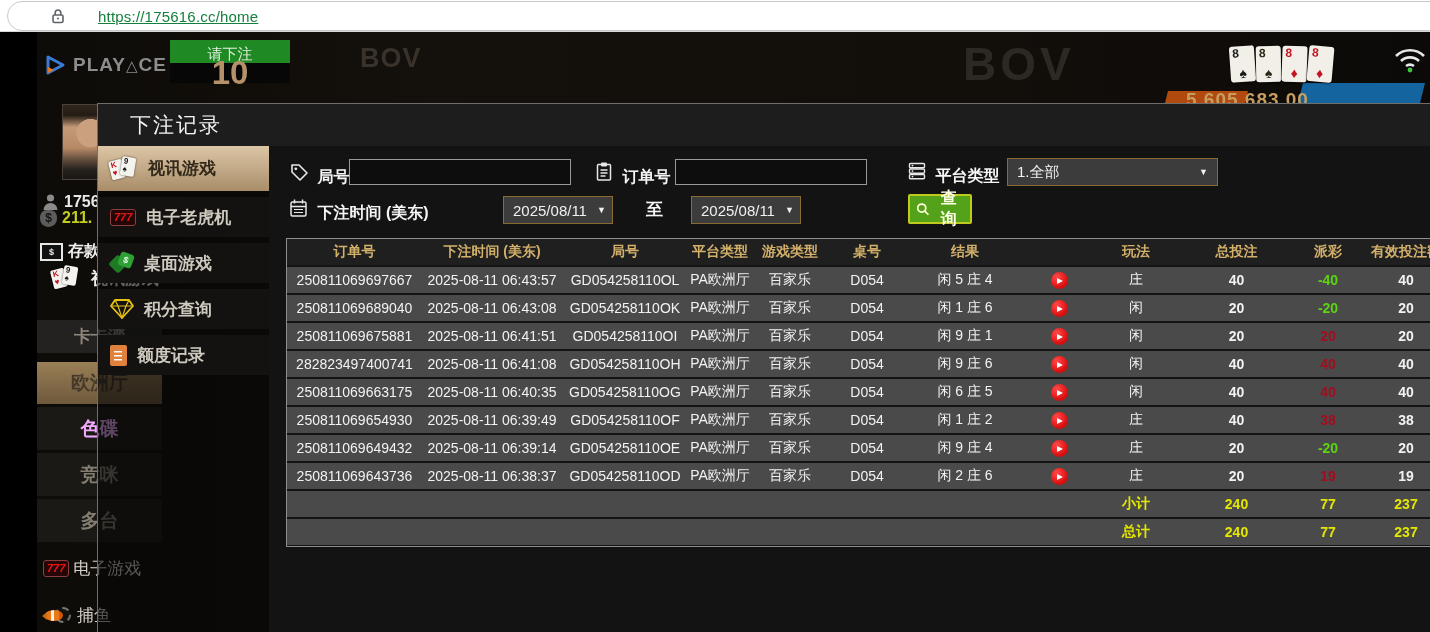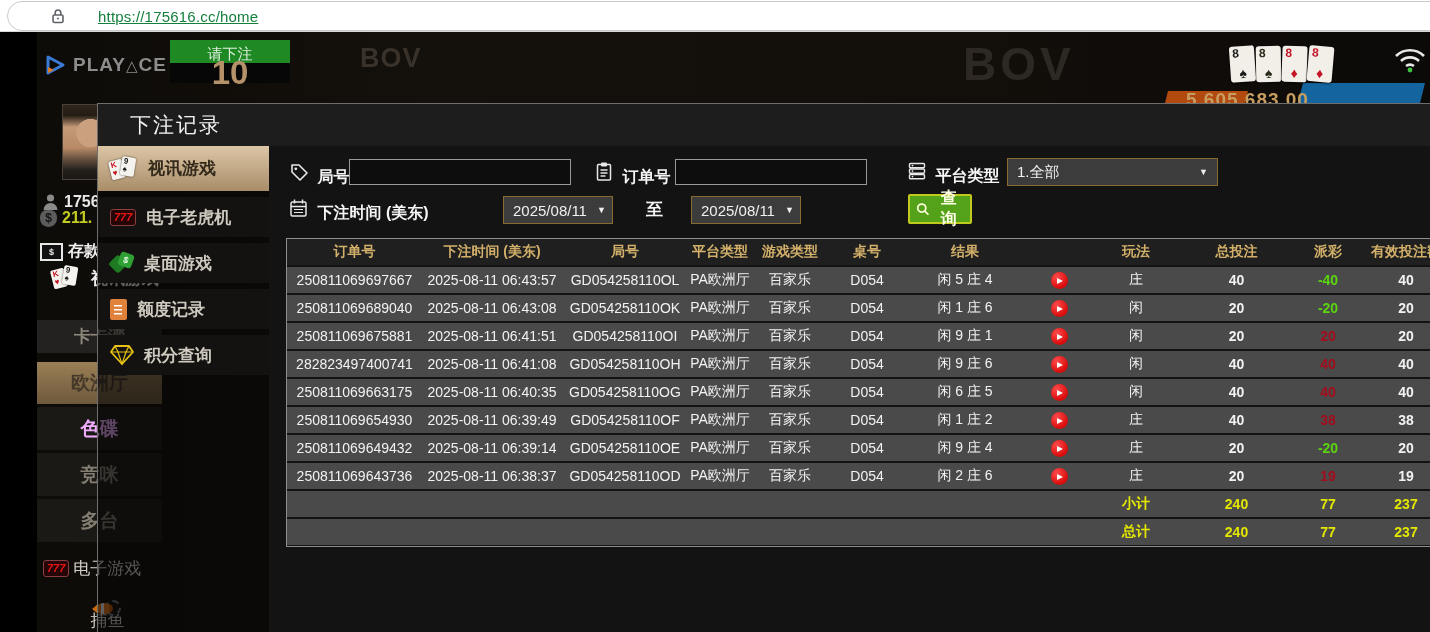--- a/index.html
+++ b/index.html
@@ -67,21 +67,21 @@
   .ic-cards .cc2{left:11px;top:1px;transform:rotate(9deg);color:#1a1a1a;}
   
   .nav-bar{left:37px;width:125px;display:flex;align-items:center;}
   .nav-hall{justify-content:center;font-size:19px;font-weight:bold;}
   .nav-i0{top:289px;height:33px;background:#242220;color:#8f897d;font-size:17px;}
   .nav-i1{top:331px;height:42px;background:linear-gradient(180deg,#9a7f56,#6e593c);color:#46392a;}
   .nav-i2{top:376px;height:43px;background:#1b1916;color:#f0abfc;}
   .nav-i3{top:422px;height:43px;background:#1b1916;color:#847e72;}
   .nav-i4{top:468px;height:43px;background:#1b1916;color:#847e72;}
   .nav-i5{top:520px;height:34px;background:transparent;color:#d6d2ca;font-size:17px;gap:4px;padding-left:6px;}
-  .nav-i6{top:567px;height:34px;background:transparent;color:#d6d2ca;font-size:17px;gap:6px;padding-left:8px;flex-direction:column;}
+  .nav-i6{top:567px;height:34px;background:transparent;color:#d6d2ca;font-size:17px;gap:6px;padding-left:8px;}
   .ic-777{display:inline-block;background:#250505;border:1px solid #8a4040;border-radius:3px;color:#e81515;
           font-style:italic;font-weight:bold;font-size:11px;padding:2px 3px;line-height:11px;}
   .ic-fish{display:inline-block;position:relative;width:26px;height:20px;}
   .ic-fish .chip{position:absolute;right:0;top:2px;width:16px;height:16px;border-radius:50%;background:#14120e;border:2px dashed #777;box-sizing:border-box;}
   .ic-fish .body{position:absolute;left:0;top:5px;width:18px;height:11px;border-radius:50%;
       background:linear-gradient(90deg,#e87818 0 35%,#f5f0e8 35% 50%,#e87818 50% 80%,#d05808 80%);}
   .ic-fish .tail{position:absolute;left:-3px;top:7px;width:0;height:0;border-right:5px solid #c86a10;
       border-top:4px solid transparent;border-bottom:4px solid transparent;}
   
   .modal{position:absolute;left:97px;top:72px;width:1333px;height:529px;background:rgba(6,6,6,.62);
@@ -268,29 +268,29 @@
           <span>电子老虎机</span>
         </div>
         <div class="side-item">
           <span class="ic-table">
             <span class="t1"></span>
             <span class="t2">$</span>
           </span>
           <span>桌面游戏</span>
         </div>
         <div class="side-item">
-          <span class="ic-doc"></span>
-          <span>额度记录</span>
-        </div>
-        <div class="side-item">
           <svg class="ic-gem" width="24" height="20" viewBox="0 0 24 20">
             <path d="M5 1 h14 l4 6 -11 12 L1 7 Z" fill="none" stroke="#e6c215" stroke-width="1.8" stroke-linejoin="round"></path>
             <path d="M1 7 h22 M8 7 L12 19 L16 7 M5 1 L8 7 M19 1 L16 7" stroke="#e6c215" stroke-width="1.2" fill="none"></path>
           </svg>
           <span>积分查询</span>
+        </div>
+        <div class="side-item">
+          <span class="ic-doc"></span>
+          <span>额度记录</span>
         </div>
       </div>
 
     <div class="m-panel">
 
       <div class="abs f-row1" style="left:20px;top:16px;">
         <svg width="20" height="20" viewBox="0 0 20 20" style="margin-right:4px;">
           <path d="M3 3 h7 l8 8 -7 7 -8 -8 Z" fill="none" stroke="#e8e8e8" stroke-width="1.6" stroke-linejoin="round"></path>
           <circle cx="6.8" cy="6.8" r="1.4" fill="#e8e8e8"></circle>
         </svg>

